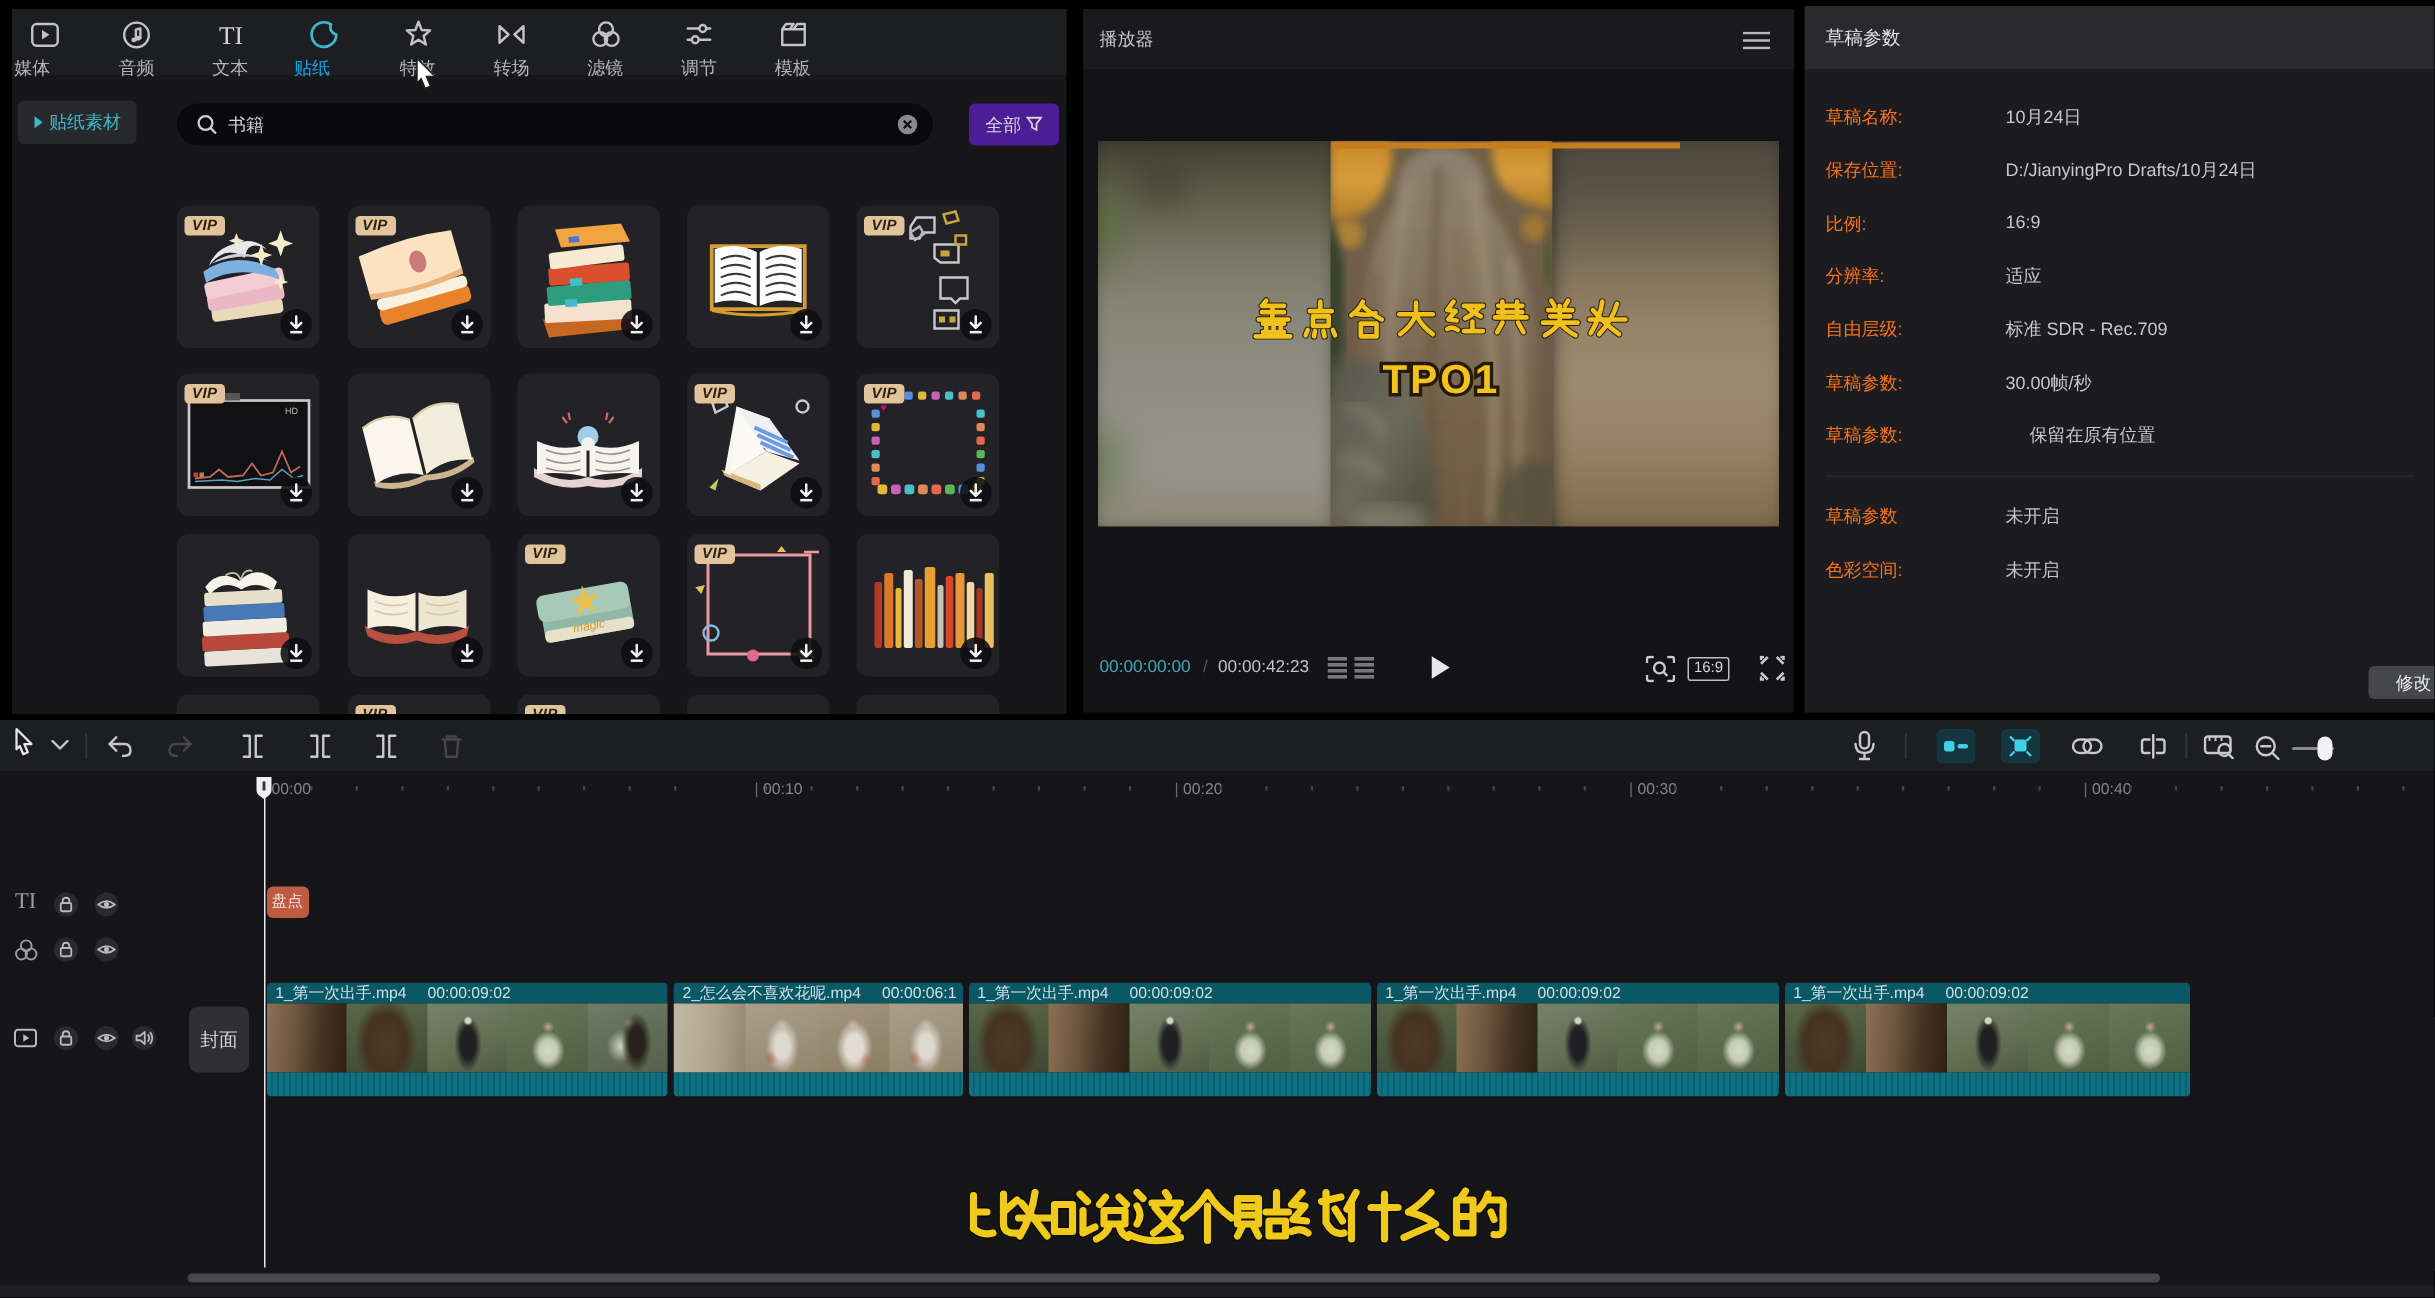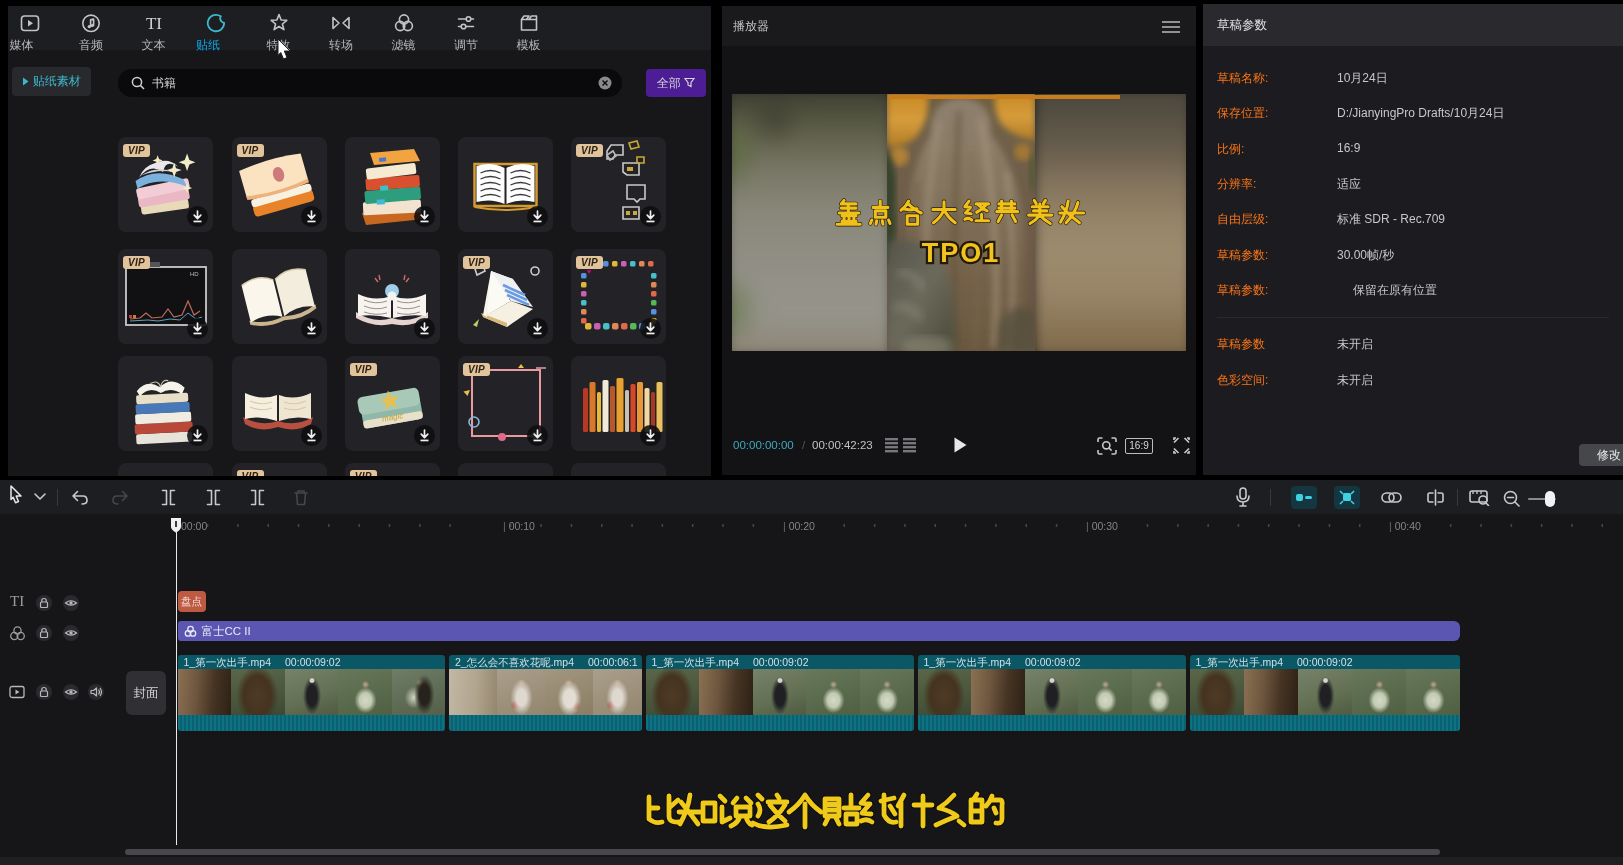--- a/index.html
+++ b/index.html
@@ -602,28 +602,20 @@
     <div class="abs" style="left:62.5px;top:204px;width:16px;height:16px;background:#2a2a2e;border-radius:50%;"><svg width="16" height="16" viewBox="0 0 16 16">
         <path d="M2.5,8 Q8,3.5 13.5,8 Q8,12.5 2.5,8 Z" fill="none" stroke="#b9b9bd" stroke-width="1.2"></path>
         <circle cx="8" cy="8" r="1.7" fill="#b9b9bd"></circle>
       </svg></div>
     <div class="abs" style="left:88px;top:204px;width:16px;height:16px;background:#2a2a2e;border-radius:50%;"><svg width="16" height="16" viewBox="0 0 16 16">
         <path d="M3,6.5 H5.5 L8.5,4 V12 L5.5,9.5 H3 Z" fill="none" stroke="#b9b9bd" stroke-width="1.2" stroke-linejoin="round"></path>
         <path d="M10.5,5.5 Q12.5,8 10.5,10.5 M12,4 Q15,8 12,12" fill="none" stroke="#b9b9bd" stroke-width="1.2"></path>
       </svg></div>
     <div class="abs" style="left:126px;top:191px;width:40px;height:44px;background:#2f2f34;border-radius:6px;color:#d5d5d9;font-size:12.5px;line-height:44px;text-align:center;">封面</div>
     <div class="abs" style="left:177.5px;top:111px;width:28px;height:21px;background:#bf5a42;border-radius:4px;color:#f2e2dc;font-size:10.5px;line-height:21px;text-align:center;">盘点</div>
-    <div class="abs" style="left:177.5px;top:141px;width:1282px;height:20px;background:#5b56b2;border-radius:3px 6px 6px 3px;">
-      <svg class="abs" style="left:6px;top:3.5px" width="13" height="13" viewBox="0 0 17 17">
-        <circle cx="8.5" cy="5.5" r="3.6" fill="none" stroke="#e8e8f4" stroke-width="1.7"></circle>
-        <circle cx="5.3" cy="11" r="3.6" fill="none" stroke="#e8e8f4" stroke-width="1.7"></circle>
-        <circle cx="11.7" cy="11" r="3.6" fill="none" stroke="#e8e8f4" stroke-width="1.7"></circle>
-      </svg>
-      <div class="abs" style="left:24px;top:0;height:20px;line-height:20px;color:#eceaf6;font-size:11.5px;">富士CC II</div>
-    </div>
     <div class="abs" style="left:177.5px;top:175px;width:267.5px;height:76px;border-radius:3px;overflow:hidden;">
       <div class="abs" style="left:0;top:0;width:267.5px;height:14px;background:#0a5766;color:#cfe0e5;font-size:10.5px;line-height:14px;white-space:nowrap;"><span style="margin-left:6px;">1_第一次出手.mp4</span><span style="margin-left:14px;">00:00:09:02</span></div>
       <div class="abs" style="left:0.0px;top:14px;width:54.5px;height:46px;background:linear-gradient(95deg,#8a7154 0%,#6e563e 35%,#463424 65%,#2c2013 100%);"></div>
       <div class="abs" style="left:53.5px;top:14px;width:54.5px;height:46px;background:radial-gradient(ellipse 21px 30px at 48% 58%,#4e3b26 0%,#44331f 65%,rgba(68,51,31,0) 100%),linear-gradient(170deg,#5a6648 0%,#4a563c 60%,#3c4832 100%);"></div>
       <div class="abs" style="left:107.0px;top:14px;width:54.5px;height:46px;background:radial-gradient(circle 3px at 50% 25%,#d8d4cc 0%,#d8d4cc 60%,rgba(216,212,204,0) 100%),radial-gradient(ellipse 9px 19px at 50% 58%,#202024 0%,#202024 55%,rgba(32,32,36,0) 100%),linear-gradient(160deg,#76836a 0%,#626f52 60%,#4e5a42 100%);"></div>
       <div class="abs" style="left:160.5px;top:14px;width:54.5px;height:46px;background:radial-gradient(ellipse 11px 13px at 50% 68%,#d4dac6 0%,#c2cab2 55%,rgba(206,214,194,0) 100%),radial-gradient(circle 4px at 44% 66%,#3f6b3c 0%,rgba(63,107,60,0) 100%),radial-gradient(circle 3px at 58% 76%,#44763f 0%,rgba(68,118,63,0) 100%),radial-gradient(circle 4px at 50% 34%,#c2a98e 0%,rgba(194,169,142,0) 100%),linear-gradient(160deg,#68785a 0%,#4f5f41 100%);"></div>
       <div class="abs" style="left:214.0px;top:14px;width:54.5px;height:46px;background:radial-gradient(ellipse 10px 20px at 60% 56%,#27221c 0%,#27221c 50%,rgba(39,34,28,0) 100%),radial-gradient(ellipse 9px 11px at 40% 62%,#cdd4bf 0%,rgba(205,212,191,0) 100%),radial-gradient(circle 4px at 52% 30%,#c2a98c 0%,rgba(194,169,140,0) 100%),linear-gradient(160deg,#6e7d66 0%,#545f48 100%);"></div>
       <div class="abs" style="left:0;top:60px;width:267.5px;height:16px;background:repeating-linear-gradient(90deg,#0d7384 0px,#0d7384 2.5px,#0b616f 2.5px,#0b616f 4px);"></div>
     </div>
     <div class="abs" style="left:449px;top:175px;width:192.5px;height:76px;border-radius:3px;overflow:hidden;">

